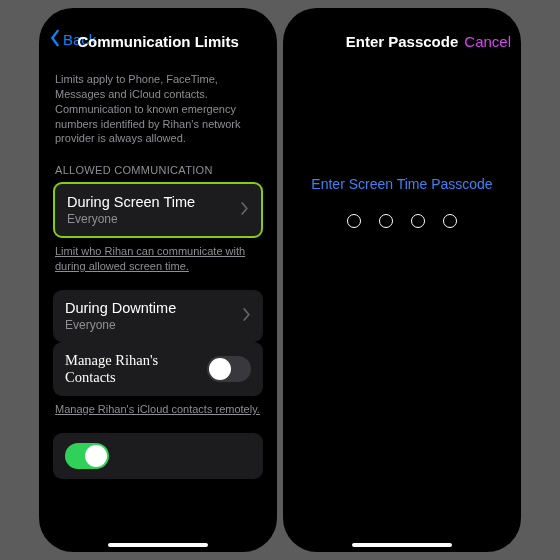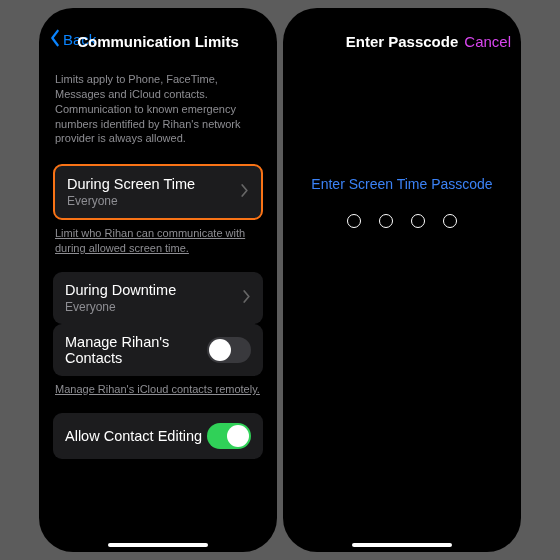--- a/index.html
+++ b/index.html
@@ -84,42 +84,42 @@
     .chevron { color: #666; }
     .chevron svg { width: 8px; height: 13px; }
     .footer {
       color: #8e8e93;
       font-size: 11px;
       line-height: 1.35;
       margin: 6px 2px 16px 2px;
       text-decoration: underline;
     }
     .highlight {
-      border: 2px solid #f97316;
+      border: 2px solid #84cc16;
     }
     .switch {
       width: 44px;
       height: 26px;
       border-radius: 13px;
       position: relative;
       flex-shrink: 0;
     }
     .switch .knob {
       width: 22px;
       height: 22px;
       border-radius: 50%;
       background: #fff;
       position: absolute;
       top: 2px;
     }
     .switch.off { background: #39393d; }
     .switch.off .knob { left: 2px; }
     .switch.on { background: #30d158; }
     .switch.on .knob { right: 2px; }
-    .simple-title { color: #fff; font-size: 14.5px; flex: 1; }
+    .simple-title { color: #fff; font-size: 14.5px; flex: 1; font-family: Liberation Serif, serif; }
     .home-indicator {
       position: absolute;
       bottom: 5px;
       left: 50%;
       transform: translateX(-50%);
       width: 100px;
       height: 4px;
       background: #fff;
       border-radius: 3px;
     }
@@ -157,20 +157,21 @@
           </svg>
       </span>
       <span>Back</span>
     </div>
     <div class="nav-title">Communication Limits</div>
   </div>
 
   <div class="content">
     <div class="intro">Limits apply to Phone, FaceTime, Messages and iCloud contacts. Communication to known emergency numbers identified by Rihan's network provider is always allowed.</div>
 
+    <div class="section-header">ALLOWED COMMUNICATION</div>
 
     <div class="cell highlight">
       <div class="text-col">
         <div class="title">During Screen Time</div>
         <div class="subtitle">Everyone</div>
       </div>
       <span class="chevron">
         <svg viewBox="0 0 8 14">
             <path d="M1 1l5 6-5 6" stroke="#666" stroke-width="1.8" fill="none" stroke-linecap="round" stroke-linejoin="round"></path>
           </svg>
@@ -192,21 +193,20 @@
 
     <div class="cell">
       <div class="simple-title">Manage Rihan's Contacts</div>
       <div class="switch off">
         <div class="knob"></div>
       </div>
     </div>
     <div class="footer">Manage Rihan's iCloud contacts remotely.</div>
 
     <div class="cell">
-      <div class="simple-title">Allow Contact Editing</div>
       <div class="switch on">
         <div class="knob"></div>
       </div>
     </div>
   </div>
 
   <div class="home-indicator"></div>
 </div>
 
 <div class="phone">

